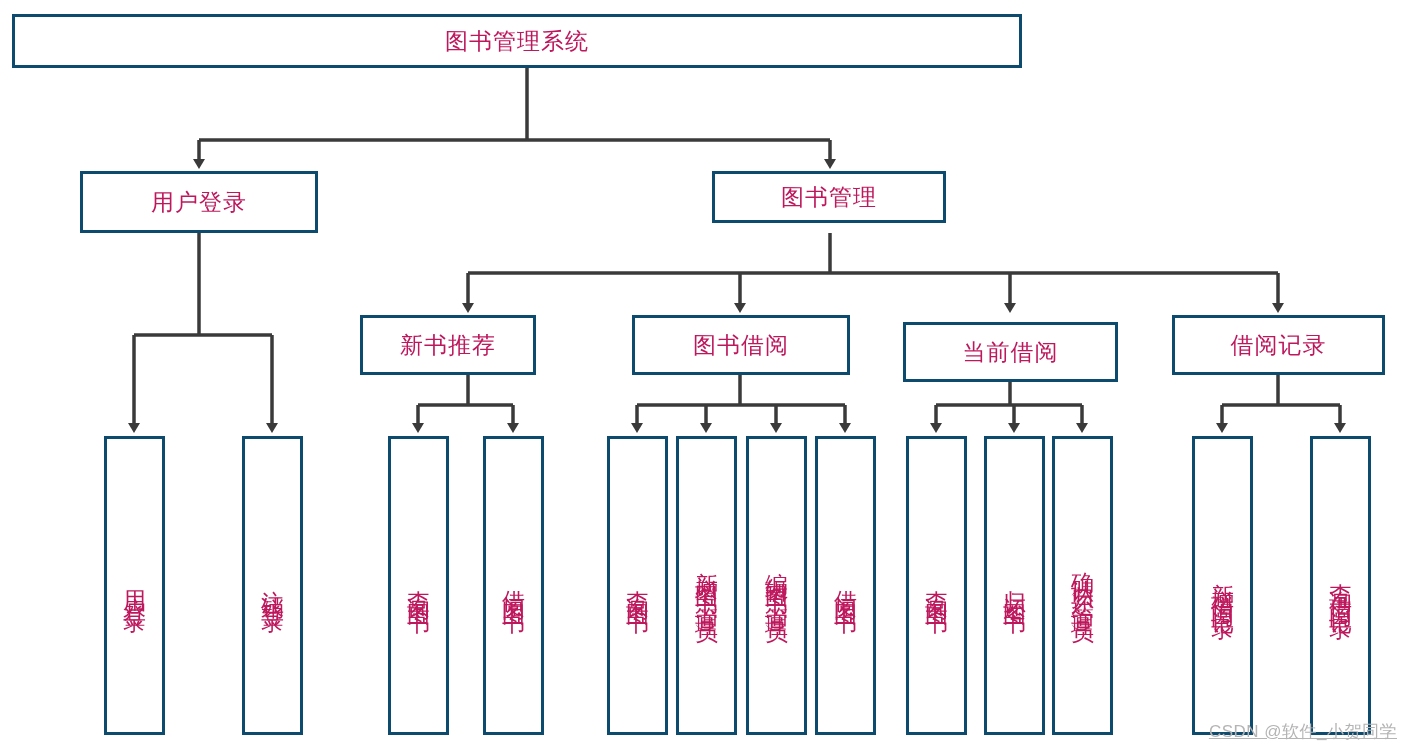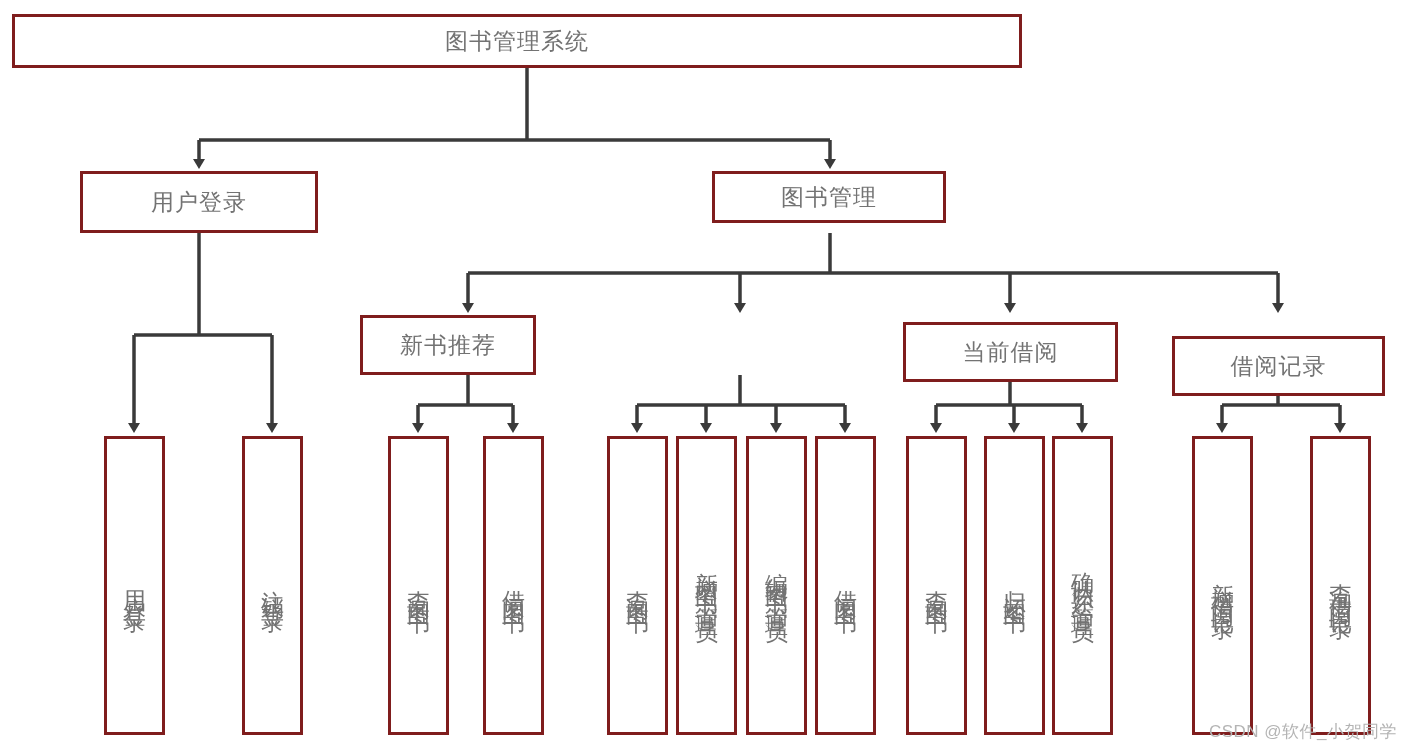--- a/index.html
+++ b/index.html
@@ -19,26 +19,26 @@
   #diagram-svg {
     position: absolute;
     left: 0;
     top: 0;
     width: 1405px;
     height: 747px;
   }
   .node {
     position: absolute;
     box-sizing: border-box;
-    border: 3px solid #7f1d1d;
+    border: 3px solid #0c4a6e;
     background: #ffffff;
     display: flex;
     align-items: center;
     justify-content: center;
-    color: #737373;
+    color: #be185d;
   }
   .node.horiz {
     font-size: 23px;
     letter-spacing: 1px;
   }
   .node.vert {
     font-size: 23px;
   }
   .node.vert .vtext {
     writing-mode: vertical-rl;
@@ -54,20 +54,21 @@
   }
   #watermark {
     position: absolute;
     right: 8px;
     bottom: 4px;
     font-size: 17px;
     color: #b4b4b4;
     white-space: nowrap;
     letter-spacing: 0.5px;
     pointer-events: none;
+    text-decoration: underline;
   }
 </style>
 </head>
 <body>
 
 <div id="canvas">
 
   <svg id="diagram-svg" viewBox="0 0 1405 747" xmlns="http://www.w3.org/2000/svg">
     <defs>
       <marker id="arrow" markerWidth="10" markerHeight="12" refX="1" refY="6" orient="auto" markerUnits="userSpaceOnUse">
@@ -127,26 +128,29 @@
   </div>
 
   <div class="node horiz" style="left:712px; top:171px; width:234px; height:52px;">
     <span class="htext">图书管理</span>
   </div>
 
   <div class="node horiz" style="left:360px; top:315px; width:176px; height:60px;font-family:Liberation Serif, serif;">
     <span class="htext">新书推荐</span>
   </div>
 
+  <div class="node horiz" style="left:632px; top:315px; width:218px; height:60px;">
+    <span class="htext">图书借阅</span>
+  </div>
 
   <div class="node horiz" style="left:903px; top:322px; width:215px; height:60px;">
     <span class="htext">当前借阅</span>
   </div>
 
-  <div class="node horiz" style="left:1172px; top:315px; width:213px; height:60px;margin-top:21px;">
+  <div class="node horiz" style="left:1172px; top:315px; width:213px; height:60px;">
     <span class="htext">借阅记录</span>
   </div>
 
   <div class="node vert" style="left:104px; top:436px; width:61px; height:299px;">
     <span class="vtext">用户登录</span>
   </div>
 
   <div class="node vert" style="left:242px; top:436px; width:61px; height:299px;">
     <span class="vtext">注销登录</span>
   </div>

